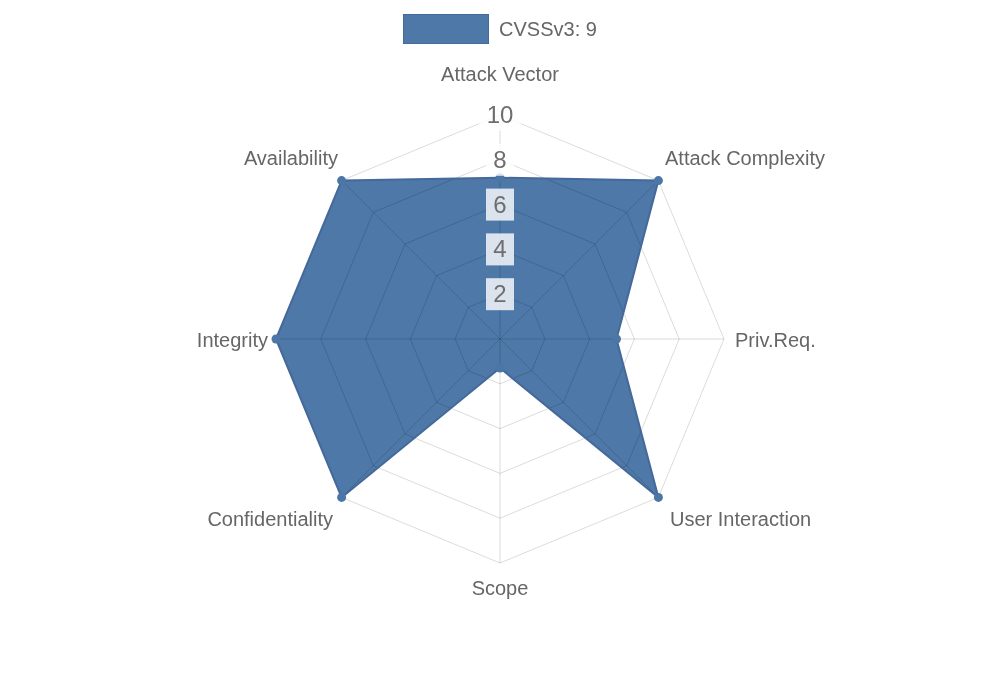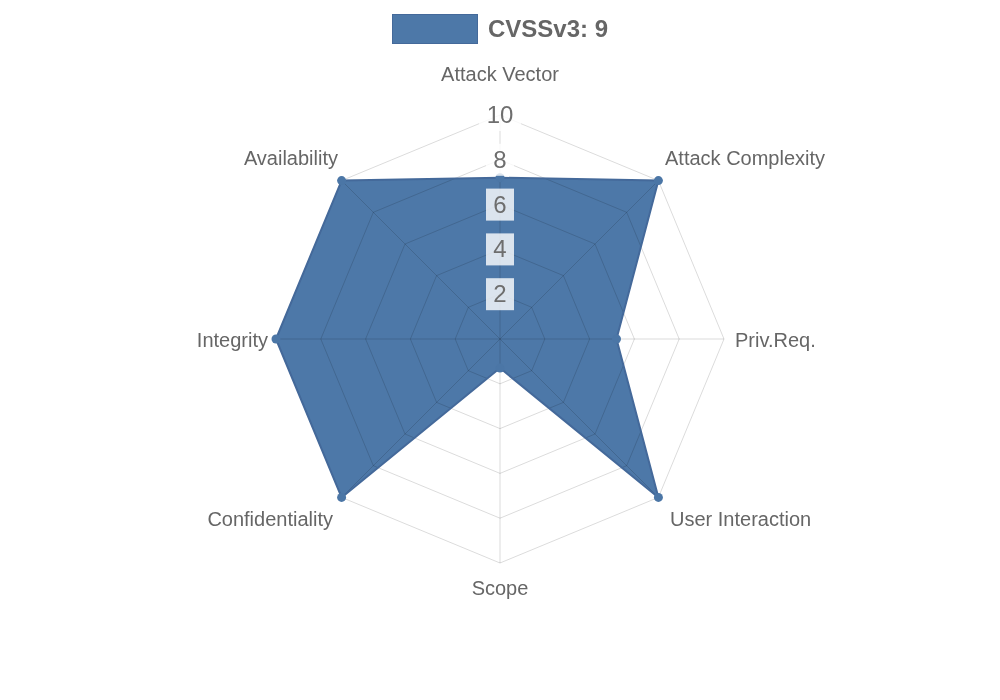--- a/index.html
+++ b/index.html
@@ -33,25 +33,24 @@
     gap: 10px;
     cursor: pointer;
   }
   .legend-swatch {
     display: inline-block;
     width: 86px;
     height: 30px;
     box-sizing: border-box;
   }
   .legend-label {
-    font-size: 24px;
+    font-size: 20px;
     color: #666666;
     line-height: 30px;
     white-space: nowrap;
-    font-weight: bold;
   }
   svg.radar-svg {
     position: absolute;
     top: 0;
     left: 0;
   }
 </style>
 </head>
 <body>
 

